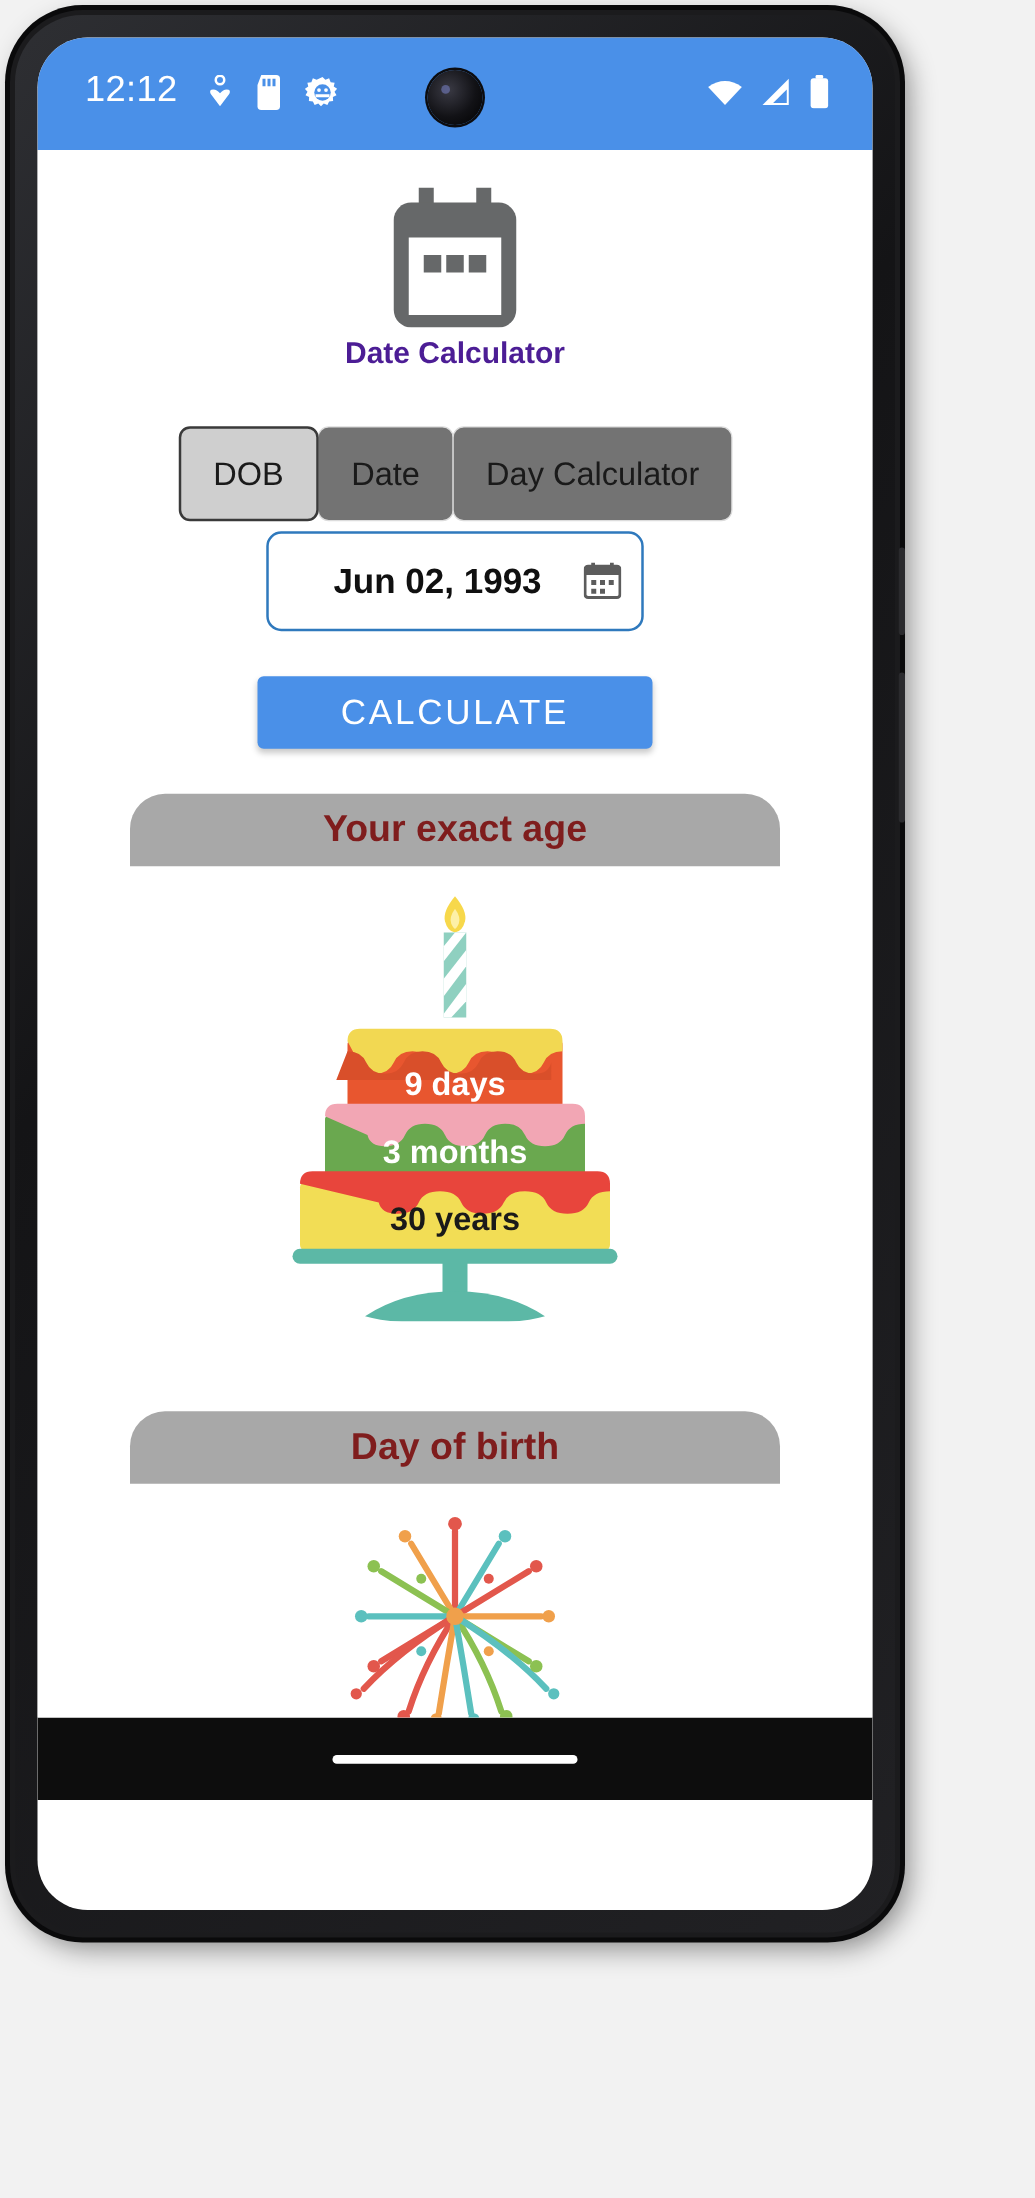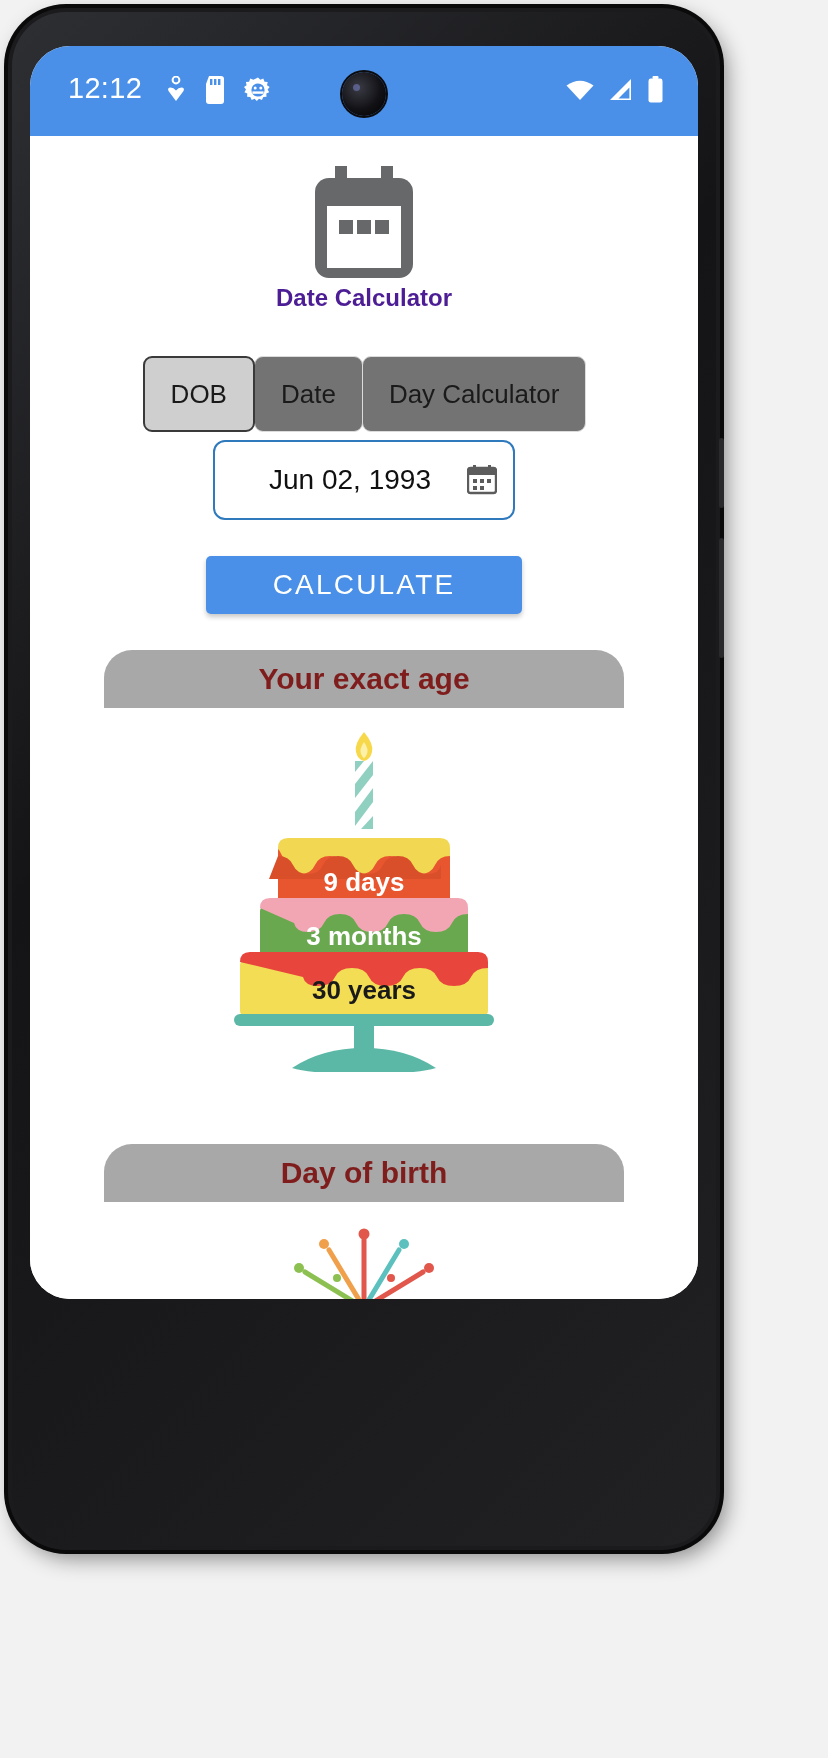--- a/index.html
+++ b/index.html
@@ -35,22 +35,22 @@
     right: -4px;
     width: 5px;
     border-radius: 3px;
     background: #2a2a2d;
   }
   .side-btn.b1 { top: 430px; height: 70px; }
   .side-btn.b2 { top: 530px; height: 120px; }
 
   .screen {
     position: absolute;
-    left: 22px; top: 38px;
-    width: 668px; height: 1253px;
+    left: 22px; top: 22px;
+    width: 668px; height: 1498px;
     border-radius: 40px;
     overflow: hidden;
     background: #ffffff;
   }
 
   
   .statusbar {
     position: relative;
     height: 90px;
     background: #4a90e8;
@@ -150,20 +150,21 @@
     border: 2px solid #2f79bd;
     border-radius: 12px;
     display: flex; align-items: center;
     position: relative;
     background:#fff;
   }
   .date-value {
     flex: 1; text-align: center;
     font-size: 28px; color: #101010;
     padding-left: 18px;
+    font-weight: bold;
   }
   .date-picker-icon { margin-right: 16px; display:flex; }
 
   .calc-btn-row { display:flex; justify-content:center; margin-top: 36px; }
   .calc-btn {
     width: 316px; height: 58px;
     background: #4a90e8;
     border-radius: 5px;
     color: #fff; font-size: 28px; letter-spacing: 2.2px;
     display: flex; align-items: center; justify-content: center;

